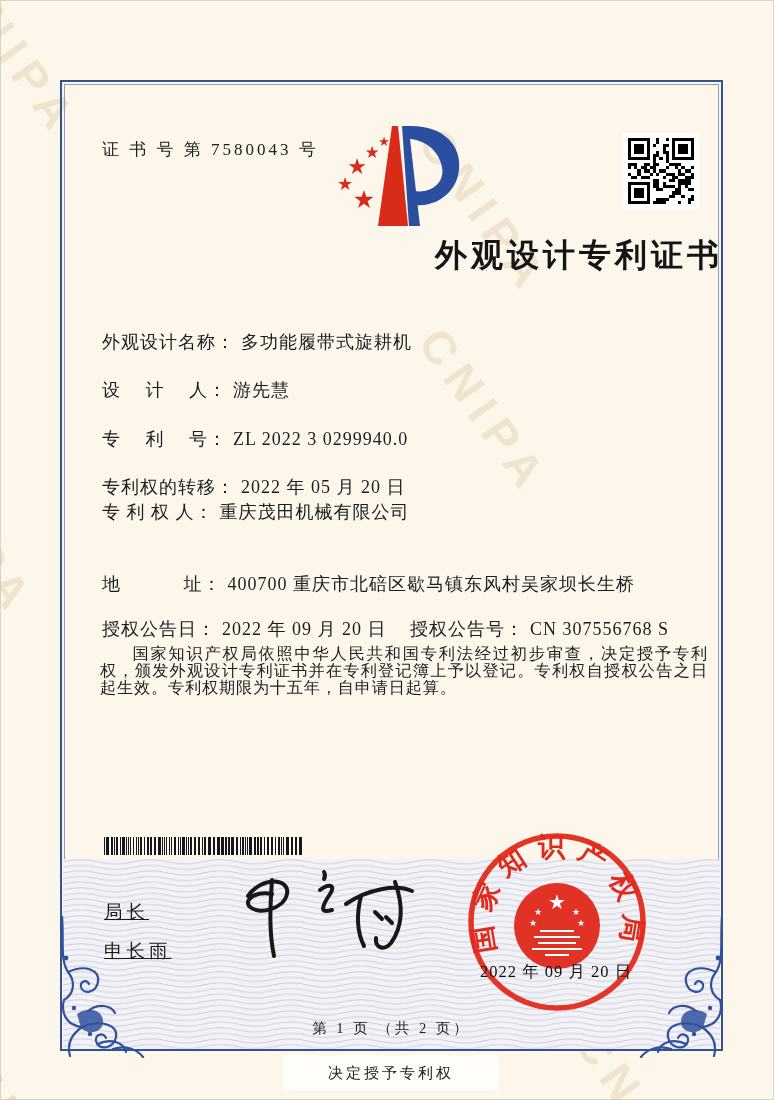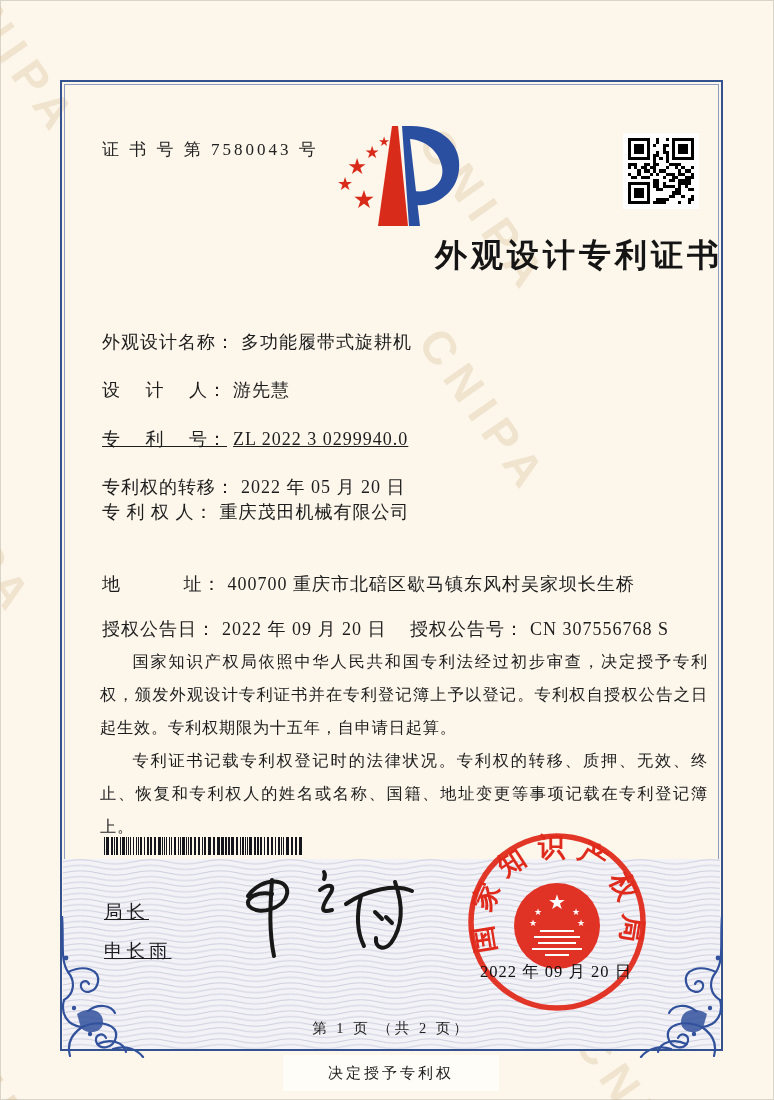--- a/index.html
+++ b/index.html
@@ -34,21 +34,21 @@
     font-size:32px;font-weight:700;letter-spacing:4px;color:#151515;
   }
   .row{
     position:absolute;left:102px;width:606px;font-size:18px;letter-spacing:1px;
     white-space:nowrap;color:#1d1d1d;
   }
   .row .lbl{margin-right:6px;}
   .row .grant2{position:absolute;left:308px;top:0;}
   .paras{
     position:absolute;left:100px;top:646px;width:608px;
-    font-size:16.2px;line-height:33px;letter-spacing:.8px;text-align:justify;color:#1d1d1d;
+    font-size:16.2px;line-height:17px;letter-spacing:.8px;text-align:justify;color:#1d1d1d;
   }
   .paras p{margin:0;text-indent:2em;}
   .barcode{position:absolute;left:104px;top:837px;}
   .guilloche{position:absolute;left:63px;top:859px;}
   .flourish{position:absolute;top:916px;}
   .flourish.left{left:55px;}
   .flourish.right{left:633px;transform:scaleX(-1);}
   .signer{
     position:absolute;left:104px;top:899px;font-family:"Liberation Sans","DejaVu Sans",sans-serif;
     font-size:18.5px;letter-spacing:4px;color:#1b1b1b;
@@ -231,42 +231,41 @@
 </div>
 
 <div class="title">外观设计专利证书</div>
 
 <div class="row" style="top:330px;">
   <span class="lbl">外观设计名称：</span><span>多功能履带式旋耕机</span>
 </div>
 <div class="row" style="top:378px;">
   <span class="lbl">设　 计　 人：</span><span>游先慧</span>
 </div>
-<div class="row" style="top:427px;text-decoration:underline;">
+<div class="row" style="top:427px;">
   <span class="lbl">专　 利　 号：</span><span>ZL 2022 3 0299940.0</span>
 </div>
 <div class="row" style="top:475px;">
   <span class="lbl">专利权的转移：</span><span>2022 年 05 月 20 日</span>
 </div>
 <div class="row" style="top:500px;">
   <span class="lbl">专 利 权 人：</span><span>重庆茂田机械有限公司</span>
 </div>
 <div class="row" style="top:572px;">
   <span class="lbl">地　　　 址：</span><span>400700  重庆市北碚区歇马镇东风村吴家坝长生桥</span>
 </div>
 <div class="row" style="top:617px;">
   <span class="lbl">授权公告日：</span><span>2022 年 09 月 20 日</span>
   <span class="grant2">
     <span class="lbl">授权公告号：</span><span>CN 307556768 S</span>
   </span>
 </div>
 
 <div class="paras">
   <p>国家知识产权局依照中华人民共和国专利法经过初步审查，决定授予专利权，颁发外观设计专利证书并在专利登记簿上予以登记。专利权自授权公告之日起生效。专利权期限为十五年，自申请日起算。</p>
-  <p>专利证书记载专利权登记时的法律状况。专利权的转移、质押、无效、终止、恢复和专利权人的姓名或名称、国籍、地址变更等事项记载在专利登记簿上。</p>
 </div>
 
 <svg class="barcode" id="barcode-svg" width="202" height="18">
     <rect x="0" y="0" width="1" height="18" fill="#14161c"></rect>
     <rect x="2" y="0" width="3" height="18" fill="#14161c"></rect>
     <rect x="7" y="0" width="2" height="18" fill="#14161c"></rect>
     <rect x="10" y="0" width="1" height="18" fill="#14161c"></rect>
     <rect x="12" y="0" width="2" height="18" fill="#14161c"></rect>
     <rect x="16" y="0" width="1" height="18" fill="#14161c"></rect>
     <rect x="18" y="0" width="3" height="18" fill="#14161c"></rect>

